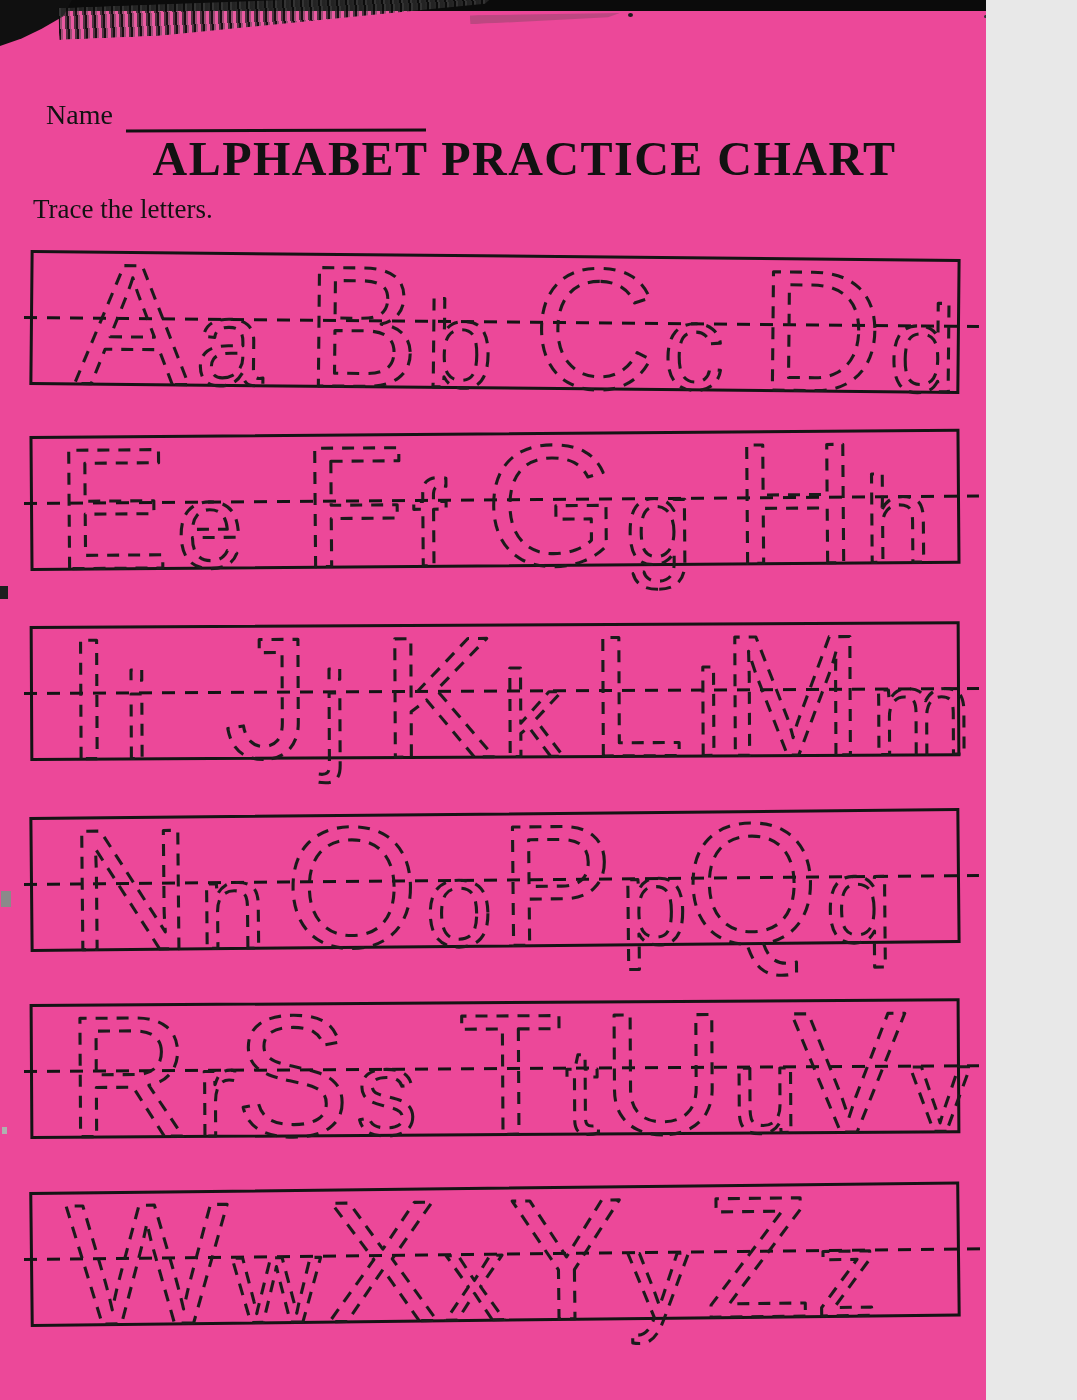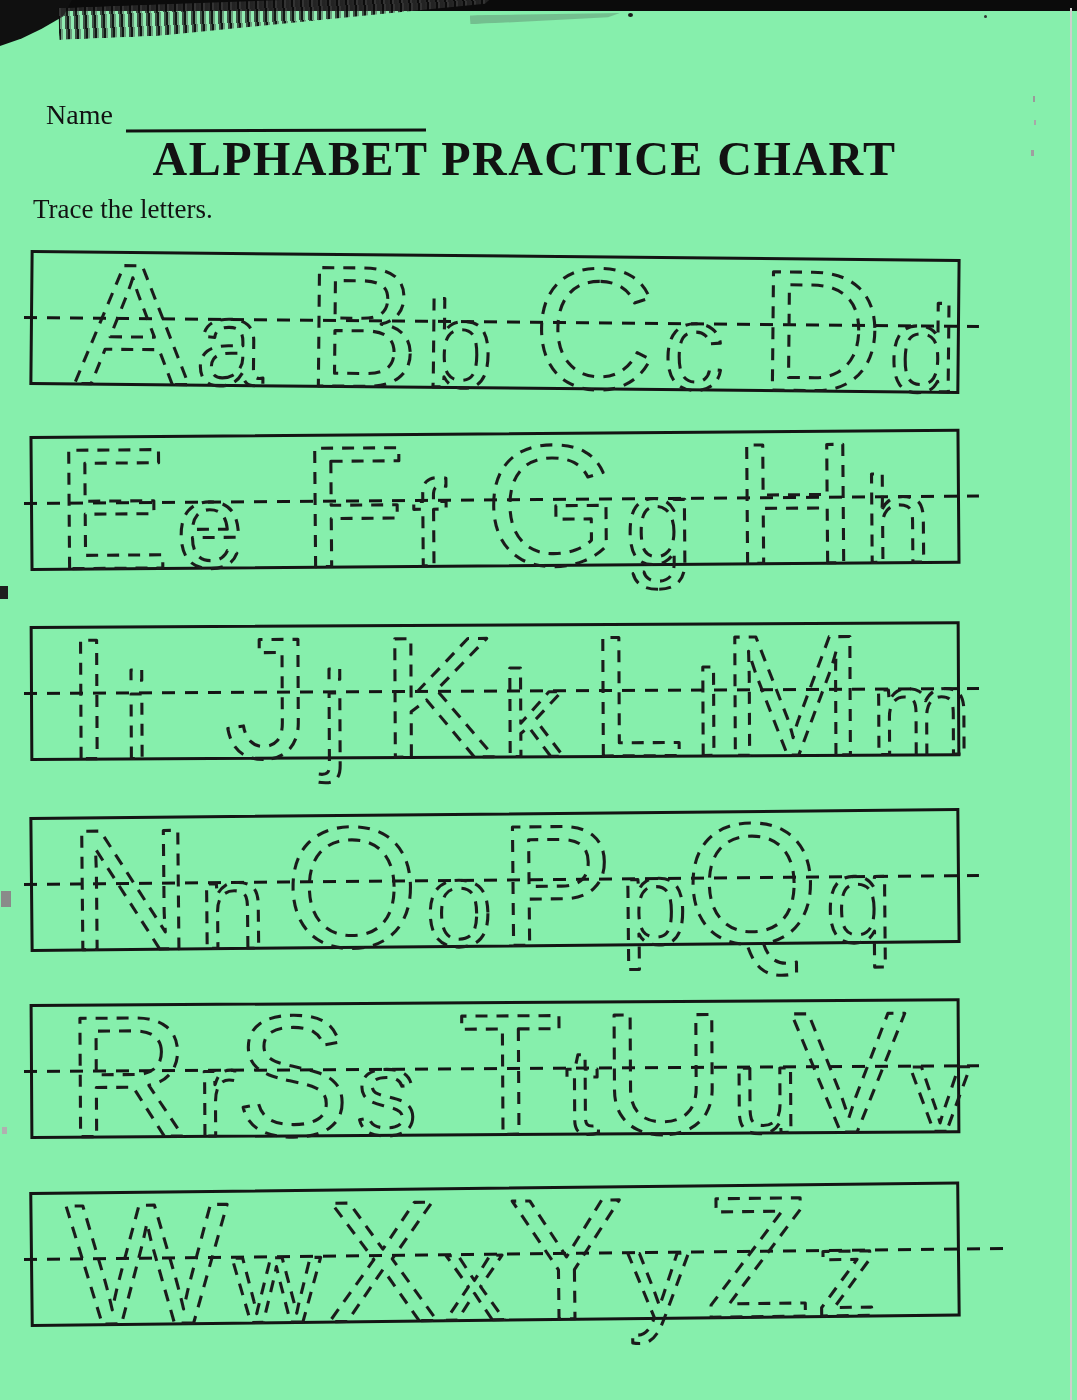--- a/index.html
+++ b/index.html
@@ -1,19 +1,19 @@
 <!DOCTYPE html>
 <html><head>
 <meta charset="utf-8">
 <style>
   html,body{margin:0;padding:0;background:#e8e8e8;}
   .page{
     position:relative;
-    width:1077px;height:1400px;
-    background:#86efac;
+    width:986px;height:1400px;
+    background:#ec4899;
     overflow:hidden;
     font-family:"Liberation Serif", serif;
     color:#121212;
   }
   
   .top-bar{position:absolute;left:0;top:0;width:1077px;height:11px;background:#0b0b0b;}
   .top-blob{position:absolute;left:0;top:0;width:72px;height:48px;background:#101010;
     clip-path:polygon(0 0,100% 0,88% 34%,58% 60%,30% 80%,0 96%);}
   .top-streak{position:absolute;left:58px;top:8px;width:440px;height:32px;
     transform:rotate(-2.3deg);transform-origin:left top;

